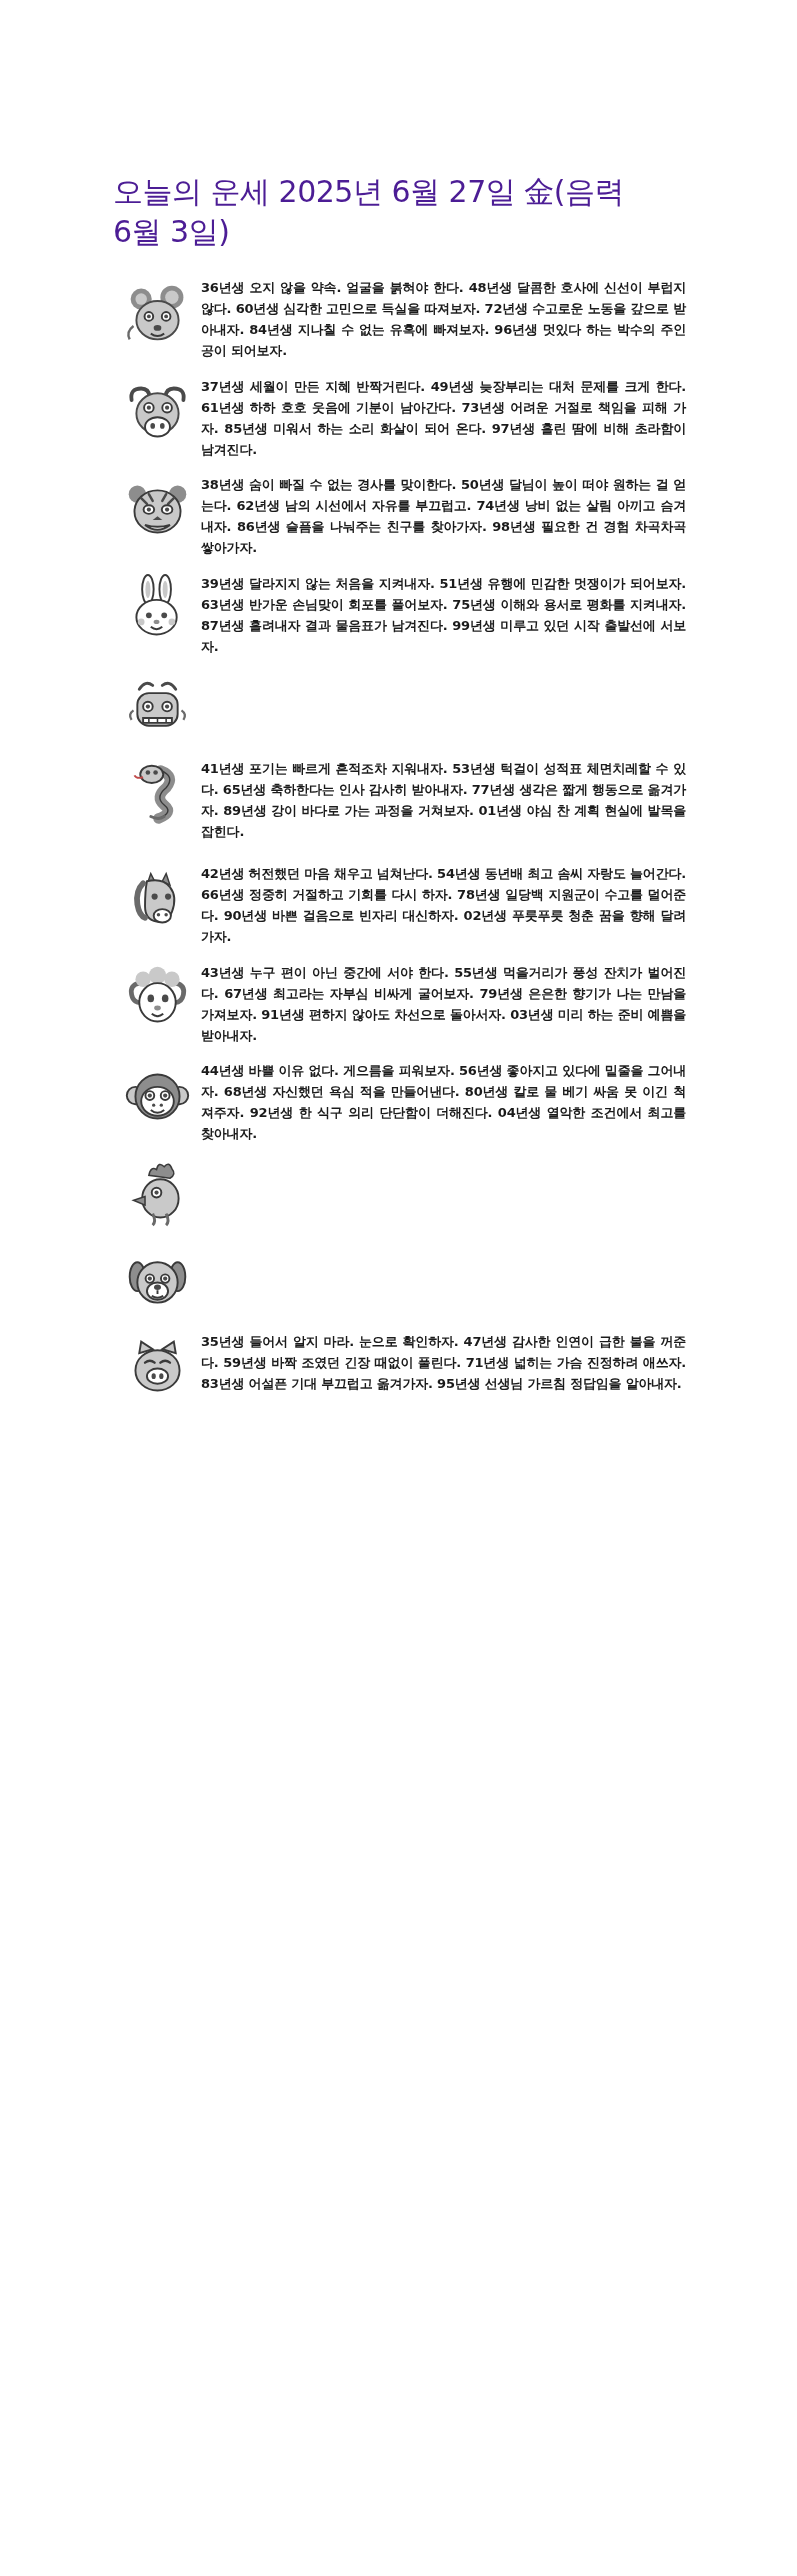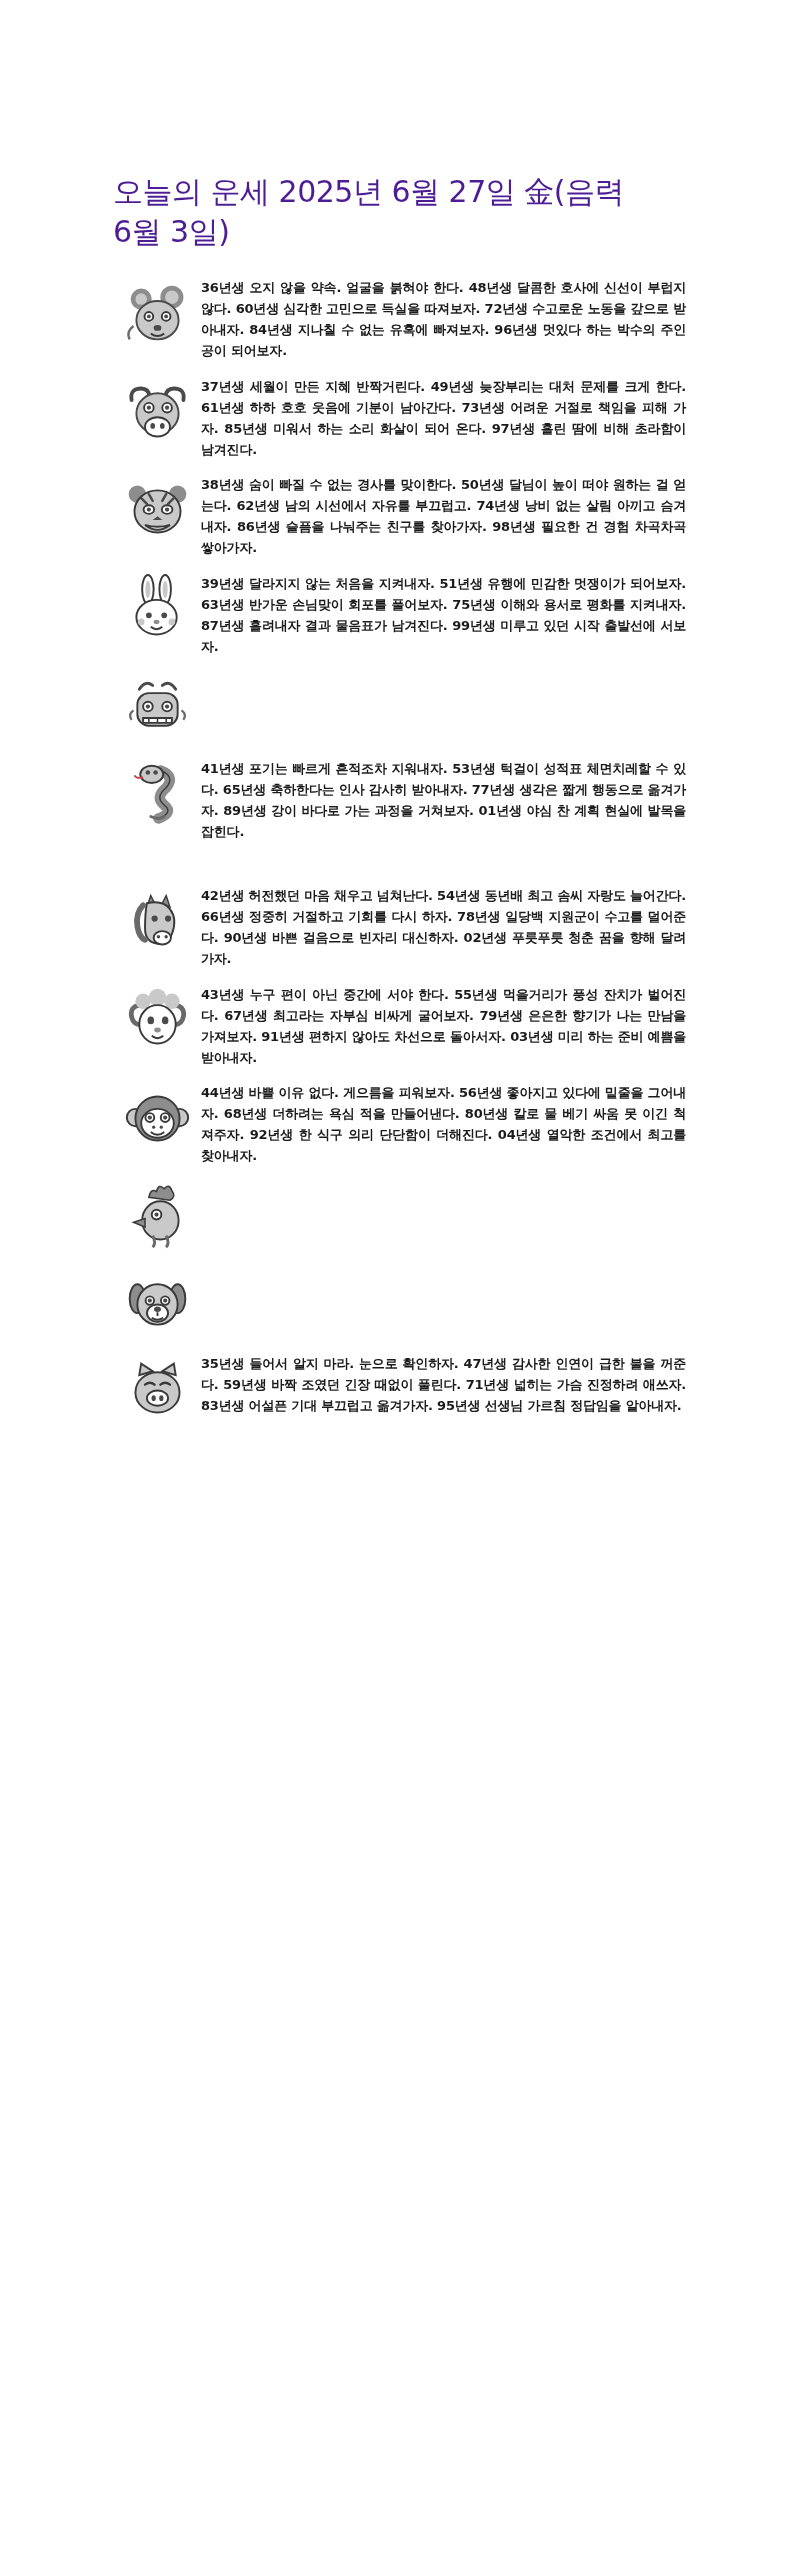--- a/index.html
+++ b/index.html
@@ -38,21 +38,21 @@
   }
   .zodiac-list {
     display: block;
   }
   .zodiac-row {
     display: flex;
     align-items: flex-start;
     margin-bottom: 13.4px;
   }
   .zodiac-row.gap-after {
-    margin-bottom: 42px;
+    margin-bottom: 20px;
     justify-content: space-between;
   }
   .icon-cell {
     width: 88px;
     min-width: 88px;
     display: flex;
     justify-content: center;
     align-items: flex-start;
     padding-top: 1.9px;
   }
@@ -239,21 +239,21 @@
             <ellipse cx="37" cy="42" rx="17" ry="15" class="g-white" stroke="#3a3a3a" stroke-width="2"></ellipse>
             <circle cx="29" cy="36" r="4.6" class="g-white" stroke="#3a3a3a" stroke-width="2"></circle>
             <circle cx="45" cy="36" r="4.6" class="g-white" stroke="#3a3a3a" stroke-width="2"></circle>
             <circle cx="29" cy="36" r="2.2" class="g-dark"></circle>
             <circle cx="45" cy="36" r="2.2" class="g-dark"></circle>
             <circle cx="33" cy="46" r="1.7" class="g-dark"></circle>
             <circle cx="41" cy="46" r="1.7" class="g-dark"></circle>
             <path d="M30 51 q7 6 14 0" stroke="#3a3a3a" stroke-width="2" fill="none"></path>
           </svg>
         </div>
-        <div class="text-cell">44년생 바쁠 이유 없다. 게으름을 피워보자. 56년생 좋아지고 있다에 밑줄을 그어내자. 68년생 더하려는 욕심 적을 만들어낸다. 80년생 칼로 물 베기 싸움 못 이긴 척 져주자. 92년생 한 식구 의리 단단함이 더해진다. 04년생 열악한 조건에서 최고를 찾아내자.</div>
+        <div class="text-cell">44년생 바쁠 이유 없다. 게으름을 피워보자. 56년생 좋아지고 있다에 밑줄을 그어내자. 68년생 자신했던 욕심 적을 만들어낸다. 80년생 칼로 물 베기 싸움 못 이긴 척 져주자. 92년생 한 식구 의리 단단함이 더해진다. 04년생 열악한 조건에서 최고를 찾아내자.</div>
       </div>
 
       <div class="zodiac-row">
         <div class="icon-cell">
           <svg width="71" height="71" viewBox="0 0 74 74" aria-hidden="true">
             <path d="M28 16 q2 -10 8 -6 q2 -9 8 -3 q5 -6 8 2 q5 6 -2 10 z" class="g-mid" stroke="#3a3a3a" stroke-width="1.6"></path>
             <ellipse cx="40" cy="40" rx="19" ry="20" class="g-light" stroke="#3a3a3a" stroke-width="2"></ellipse>
             <path d="M24 38 l-12 4 l12 5 z" class="g-mid" stroke="#3a3a3a" stroke-width="1.6"></path>
             <circle cx="36" cy="34" r="5" class="g-white" stroke="#3a3a3a" stroke-width="2"></circle>
             <circle cx="36" cy="34" r="2.2" class="g-dark"></circle>

